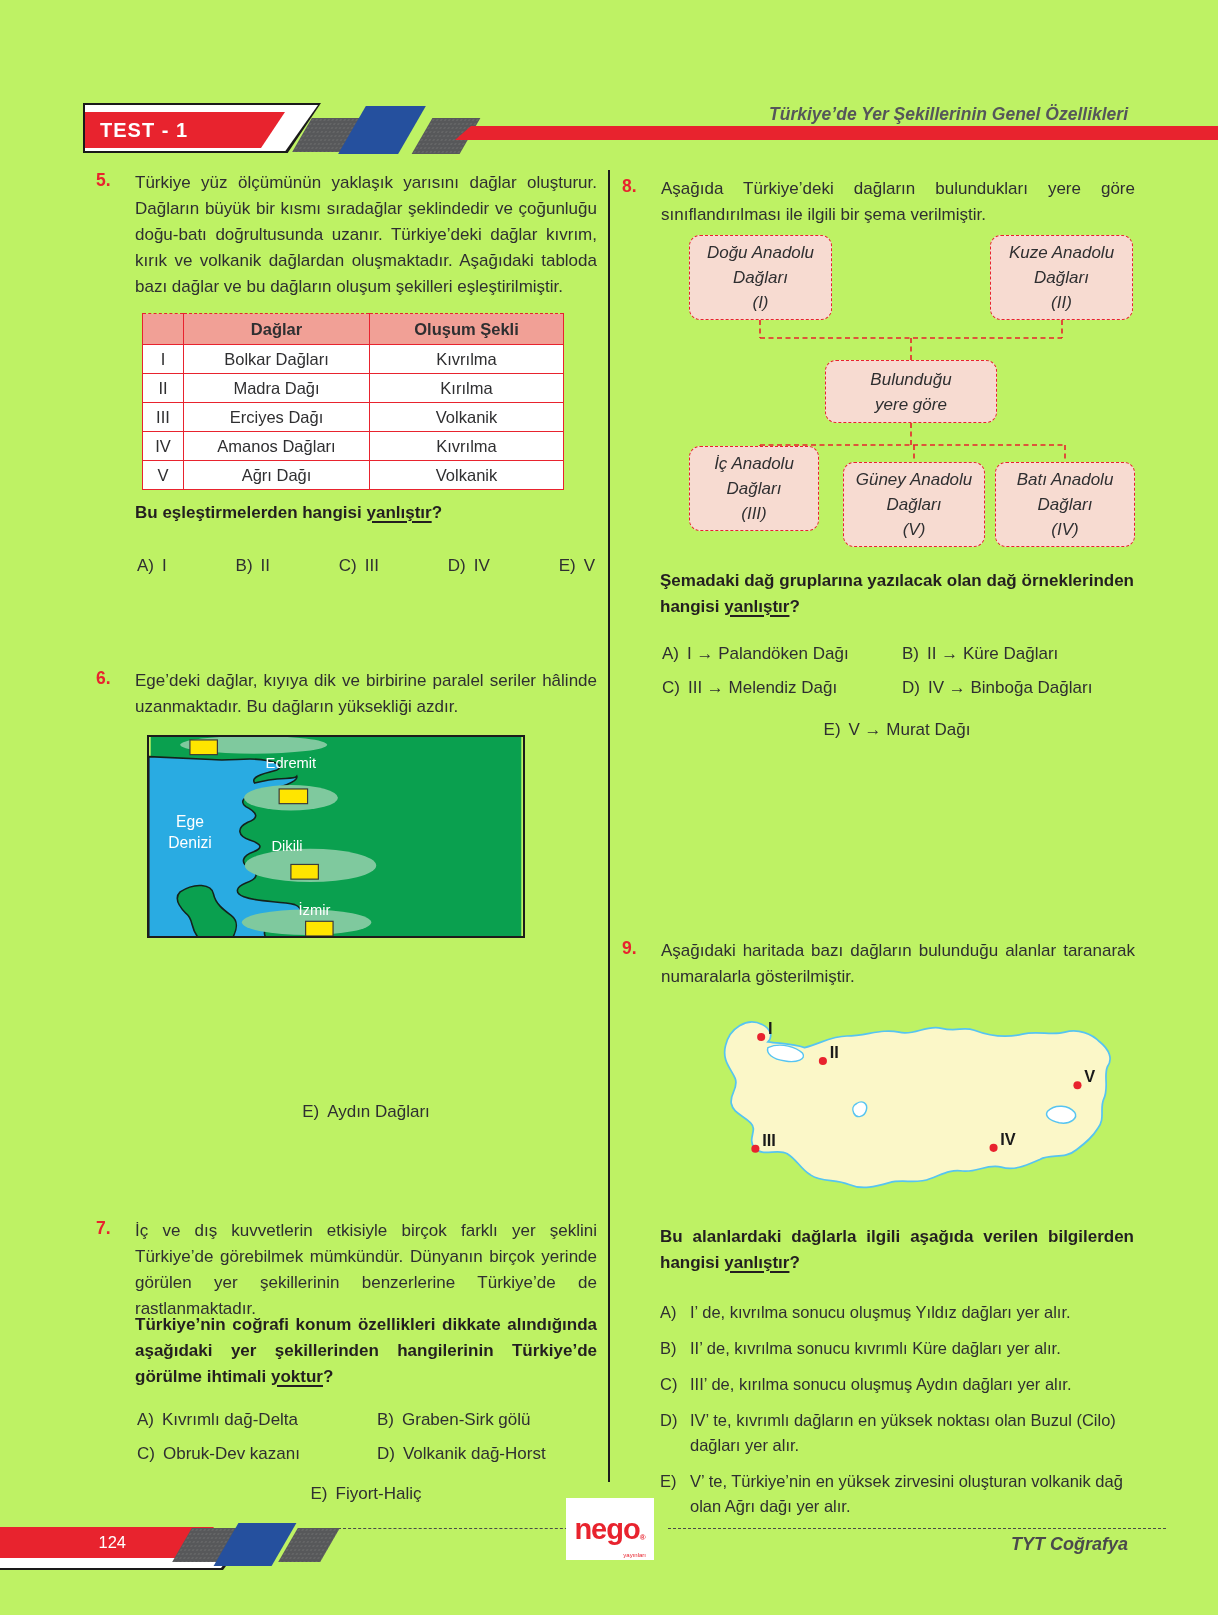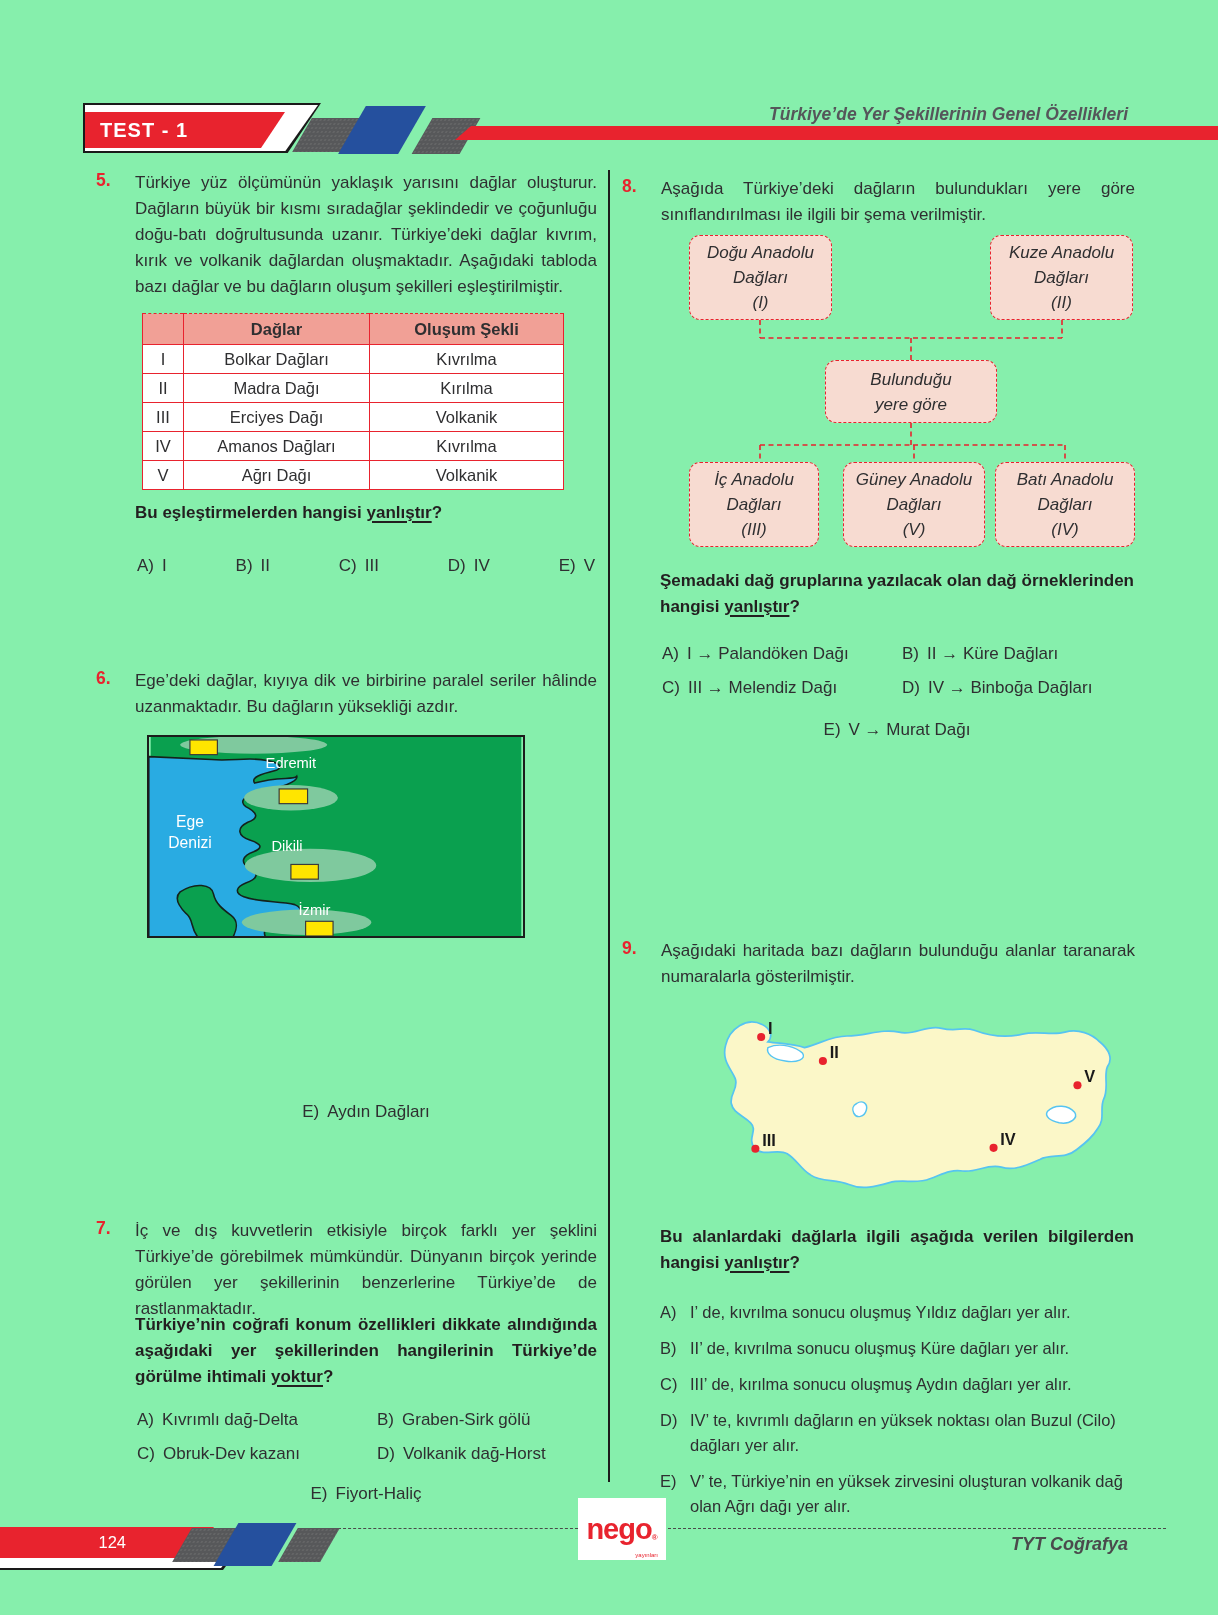--- a/index.html
+++ b/index.html
@@ -1,17 +1,17 @@
 <!DOCTYPE html>
 <html><head>
 <meta charset="utf-8">
 <style>
   * { margin:0; padding:0; box-sizing:border-box; }
   body { font-family:"Liberation Sans", sans-serif; background:#ffffff; color:#2f2f31; }
-  #page { position:relative; width:1218px; height:1615px; background:#86efac; overflow:hidden; }
+  #page { position:relative; width:1218px; height:1615px; background:#bef264; overflow:hidden; }
 
   
   .hdr-outline-black { position:absolute; left:83px; top:103px; width:238px; height:50px;
     background:#1a1a1a; clip-path:polygon(0 0,100% 0,86% 100%,0 100%); }
   .hdr-outline-white { position:absolute; left:85px; top:105px; width:233px; height:46px;
     background:#fff; clip-path:polygon(0 0,100% 0,86% 100%,0 100%); }
   .test-badge { position:absolute; left:85px; top:112px; width:200px; height:36px;
     background:#e8232e; clip-path:polygon(0 0,100% 0,88% 100%,0 100%);
     color:#fff; font-weight:bold; font-size:20px; letter-spacing:1px;
     display:flex; align-items:center; padding-left:15px; }
@@ -65,21 +65,21 @@
   .ftr-outline-black { position:absolute; left:0; top:1534px; width:250px; height:36px;
     background:#1a1a1a; clip-path:polygon(0 0,100% 0,calc(100% - 27px) 100%,0 100%); }
   .ftr-outline-white { position:absolute; left:0; top:1536px; width:246px; height:32px;
     background:#fff; clip-path:polygon(0 0,100% 0,calc(100% - 25px) 100%,0 100%); }
   .page-badge { position:absolute; left:0; top:1527px; width:214px; height:31px;
     background:#e8232e; clip-path:polygon(0 0,100% 0,calc(100% - 23px) 100%,0 100%);
     color:#fff; font-size:16.5px; display:flex; align-items:center; justify-content:flex-end;
     padding-right:88px; }
   .ftr-right { position:absolute; right:90px; top:1534px; font-style:italic; color:#4a4a4c;
     font-size:18px; font-weight:bold; }
-  .nego { position:absolute; left:578px; top:1498px; width:88px; height:62px; background:#fff;
+  .nego { position:absolute; left:566px; top:1498px; width:88px; height:62px; background:#fff;
     display:flex; align-items:center; justify-content:center; }
   .nego-inner { display:flex; align-items:flex-end; color:#e8232e; font-weight:bold; }
   .nego-txt { font-size:29px; letter-spacing:-1px; line-height:26px; }
   .nego-sub { position:absolute; right:8px; bottom:2px; font-size:6px; color:#e8232e; }
   .nego-reg { font-size:8px; vertical-align:super; }
 </style>
 </head>
 <body>
 
 <div id="page">
@@ -213,21 +213,21 @@
   </svg>
 
   <div class="dbox" style="left:689px; top:235px; width:143px; height:85px;">Doğu Anadolu
 Dağları
 (I)</div>
   <div class="dbox" style="left:990px; top:235px; width:143px; height:85px;">Kuze Anadolu
 Dağları
 (II)</div>
   <div class="dbox" style="left:825px; top:360px; width:172px; height:63px;">Bulunduğu
 yere göre</div>
-  <div class="dbox" style="left:689px; top:462px; width:130px; height:85px;">İç Anadolu
+  <div class="dbox" style="left:689px; top:446px; width:130px; height:85px;">İç Anadolu
 Dağları
 (III)</div>
   <div class="dbox" style="left:843px; top:462px; width:142px; height:85px;">Güney Anadolu
 Dağları
 (V)</div>
   <div class="dbox" style="left:995px; top:462px; width:140px; height:85px;">Batı Anadolu
 Dağları
 (IV)</div>
 
   <div class="stem" style="left:660px; top:568px; width:474px;">
@@ -278,21 +278,21 @@
     <span>Bu alanlardaki dağlarla ilgili aşağıda verilen bilgilerden hangisi </span><span class="u">yanlıştır</span><span>?</span>
   </div>
 
   <div class="opts9" style="left:660px; top:1300px; width:476px;">
     <div class="opt9">
         <span class="ol">A)</span>
         <span class="ot">I’ de, kıvrılma sonucu oluşmuş Yıldız dağları yer alır.</span>
       </div>
     <div class="opt9">
         <span class="ol">B)</span>
-        <span class="ot">II’ de, kıvrılma sonucu oluşmuş Küre dağları yer alır.</span>
+        <span class="ot">II’ de, kıvrılma sonucu kıvrımlı Küre dağları yer alır.</span>
       </div>
     <div class="opt9">
         <span class="ol">C)</span>
         <span class="ot">III’ de, kırılma sonucu oluşmuş Aydın dağları yer alır.</span>
       </div>
     <div class="opt9">
         <span class="ol">D)</span>
         <span class="ot">IV’ te, kıvrımlı dağların en yüksek noktası olan Buzul (Cilo) dağları yer alır.</span>
       </div>
     <div class="opt9">

